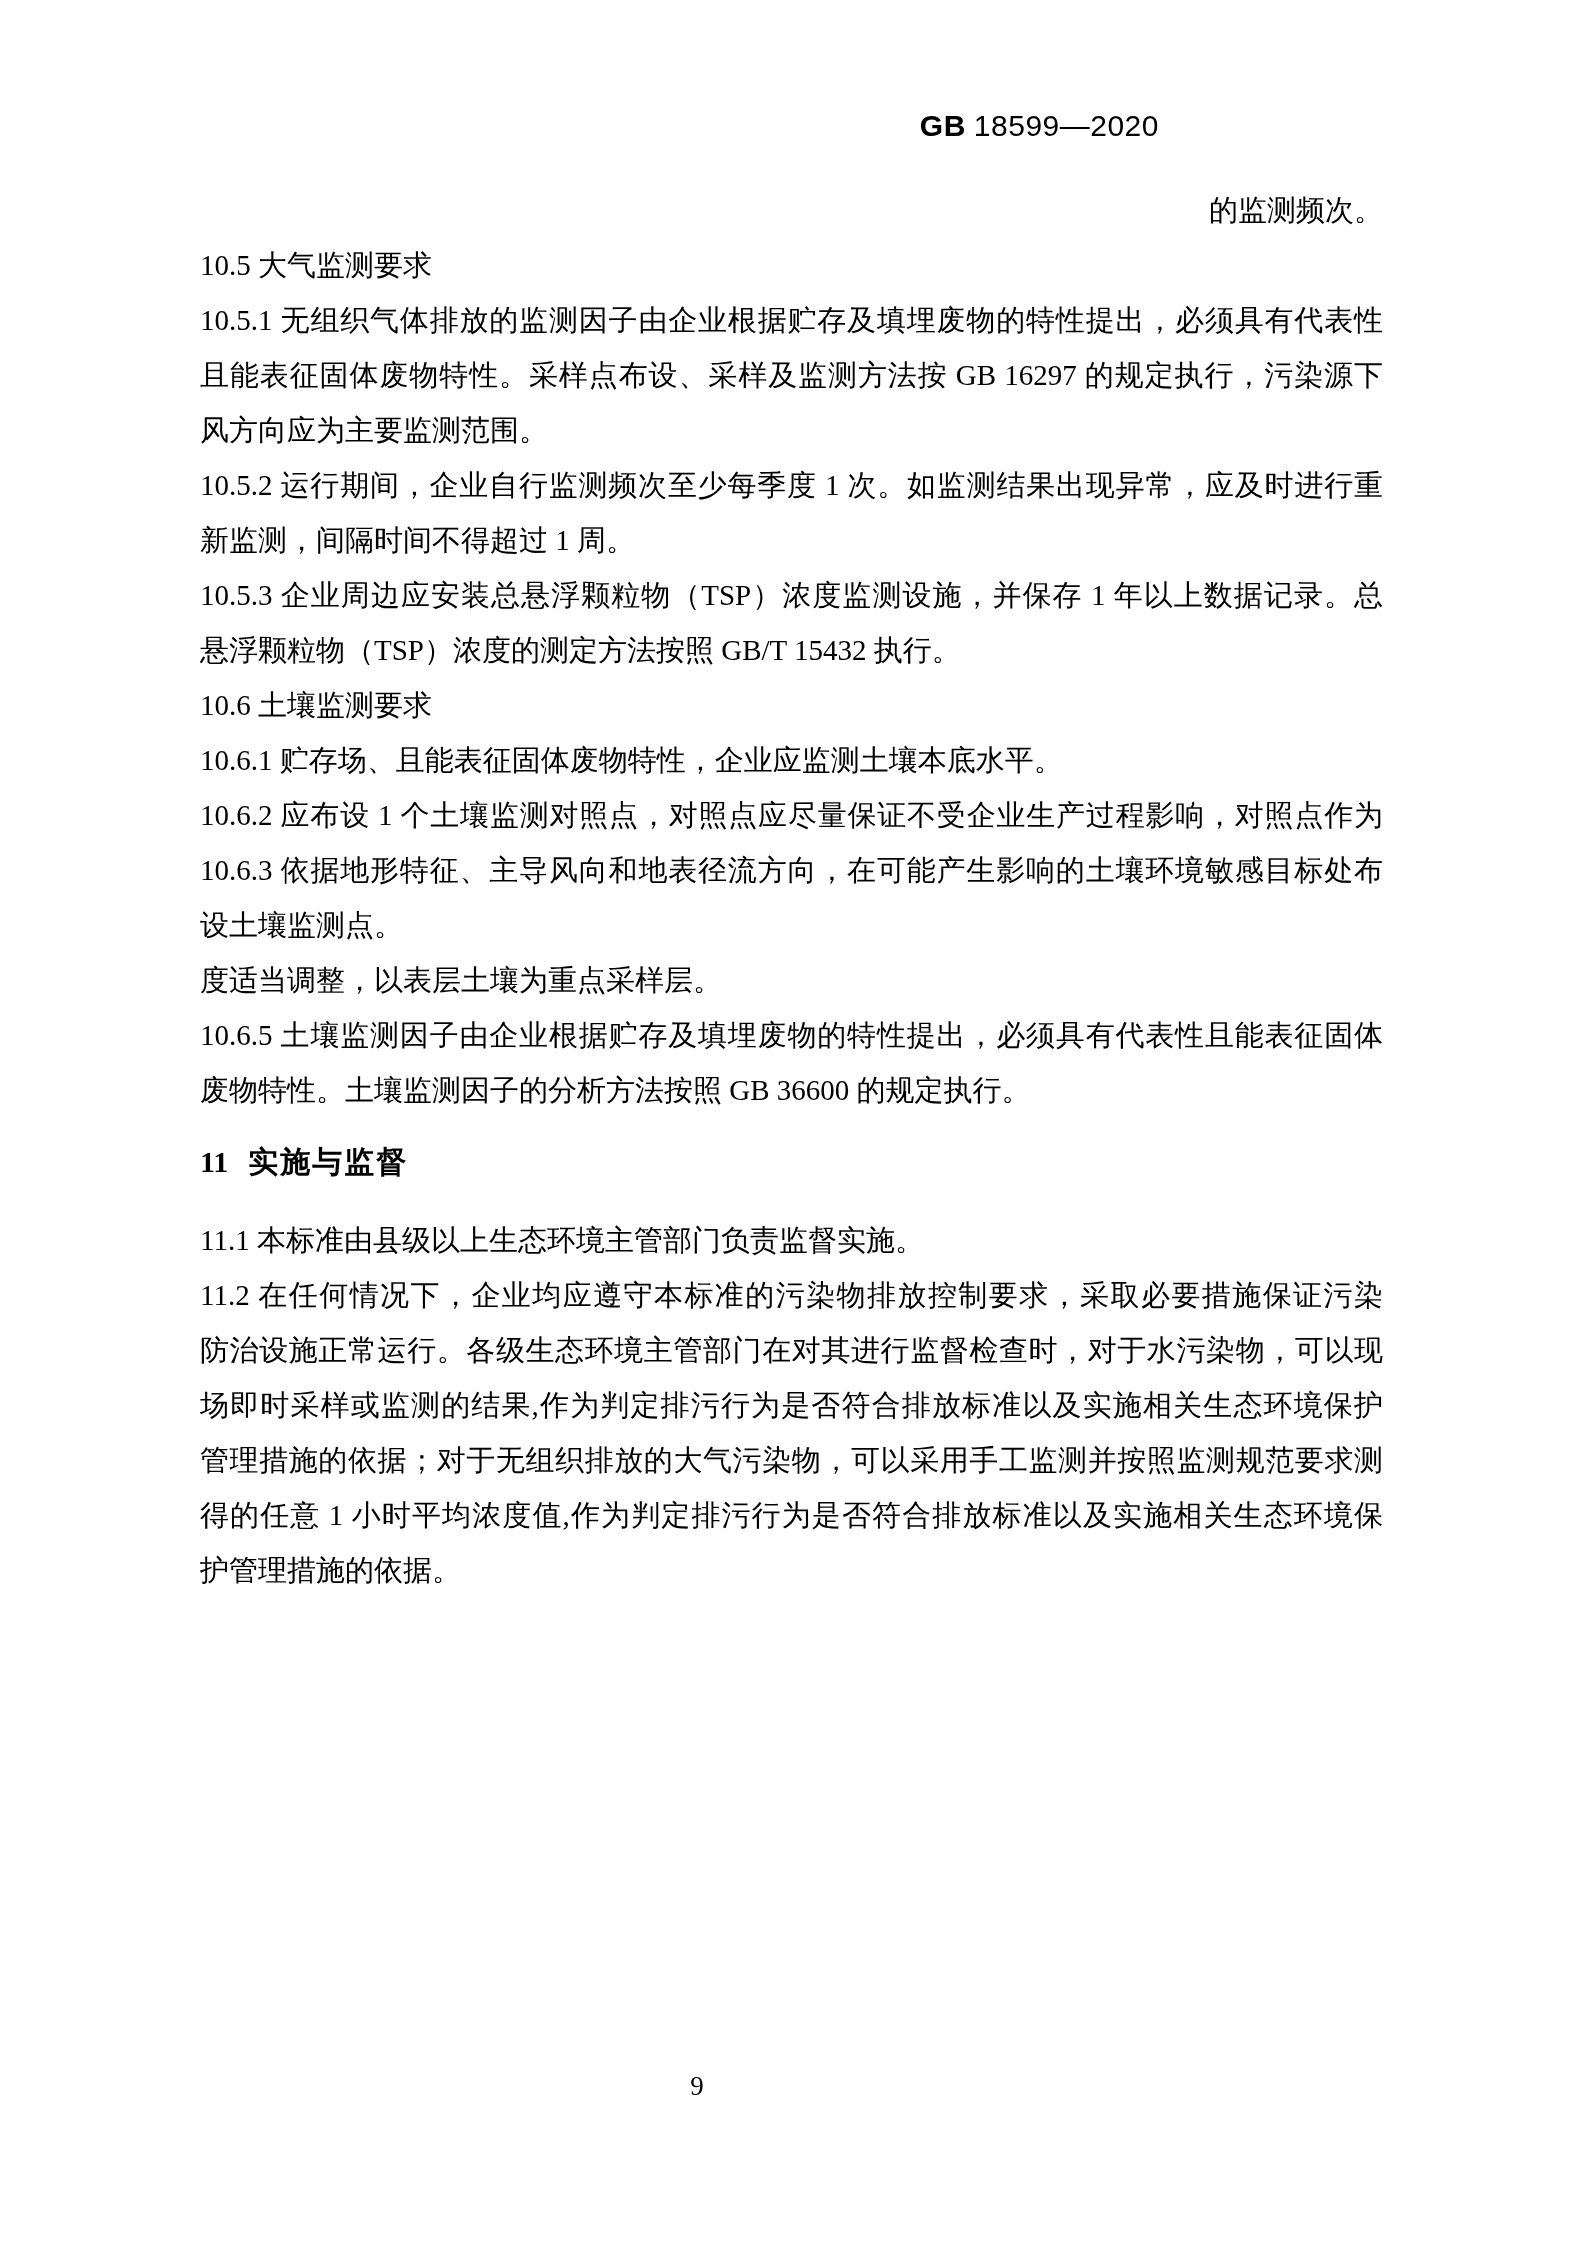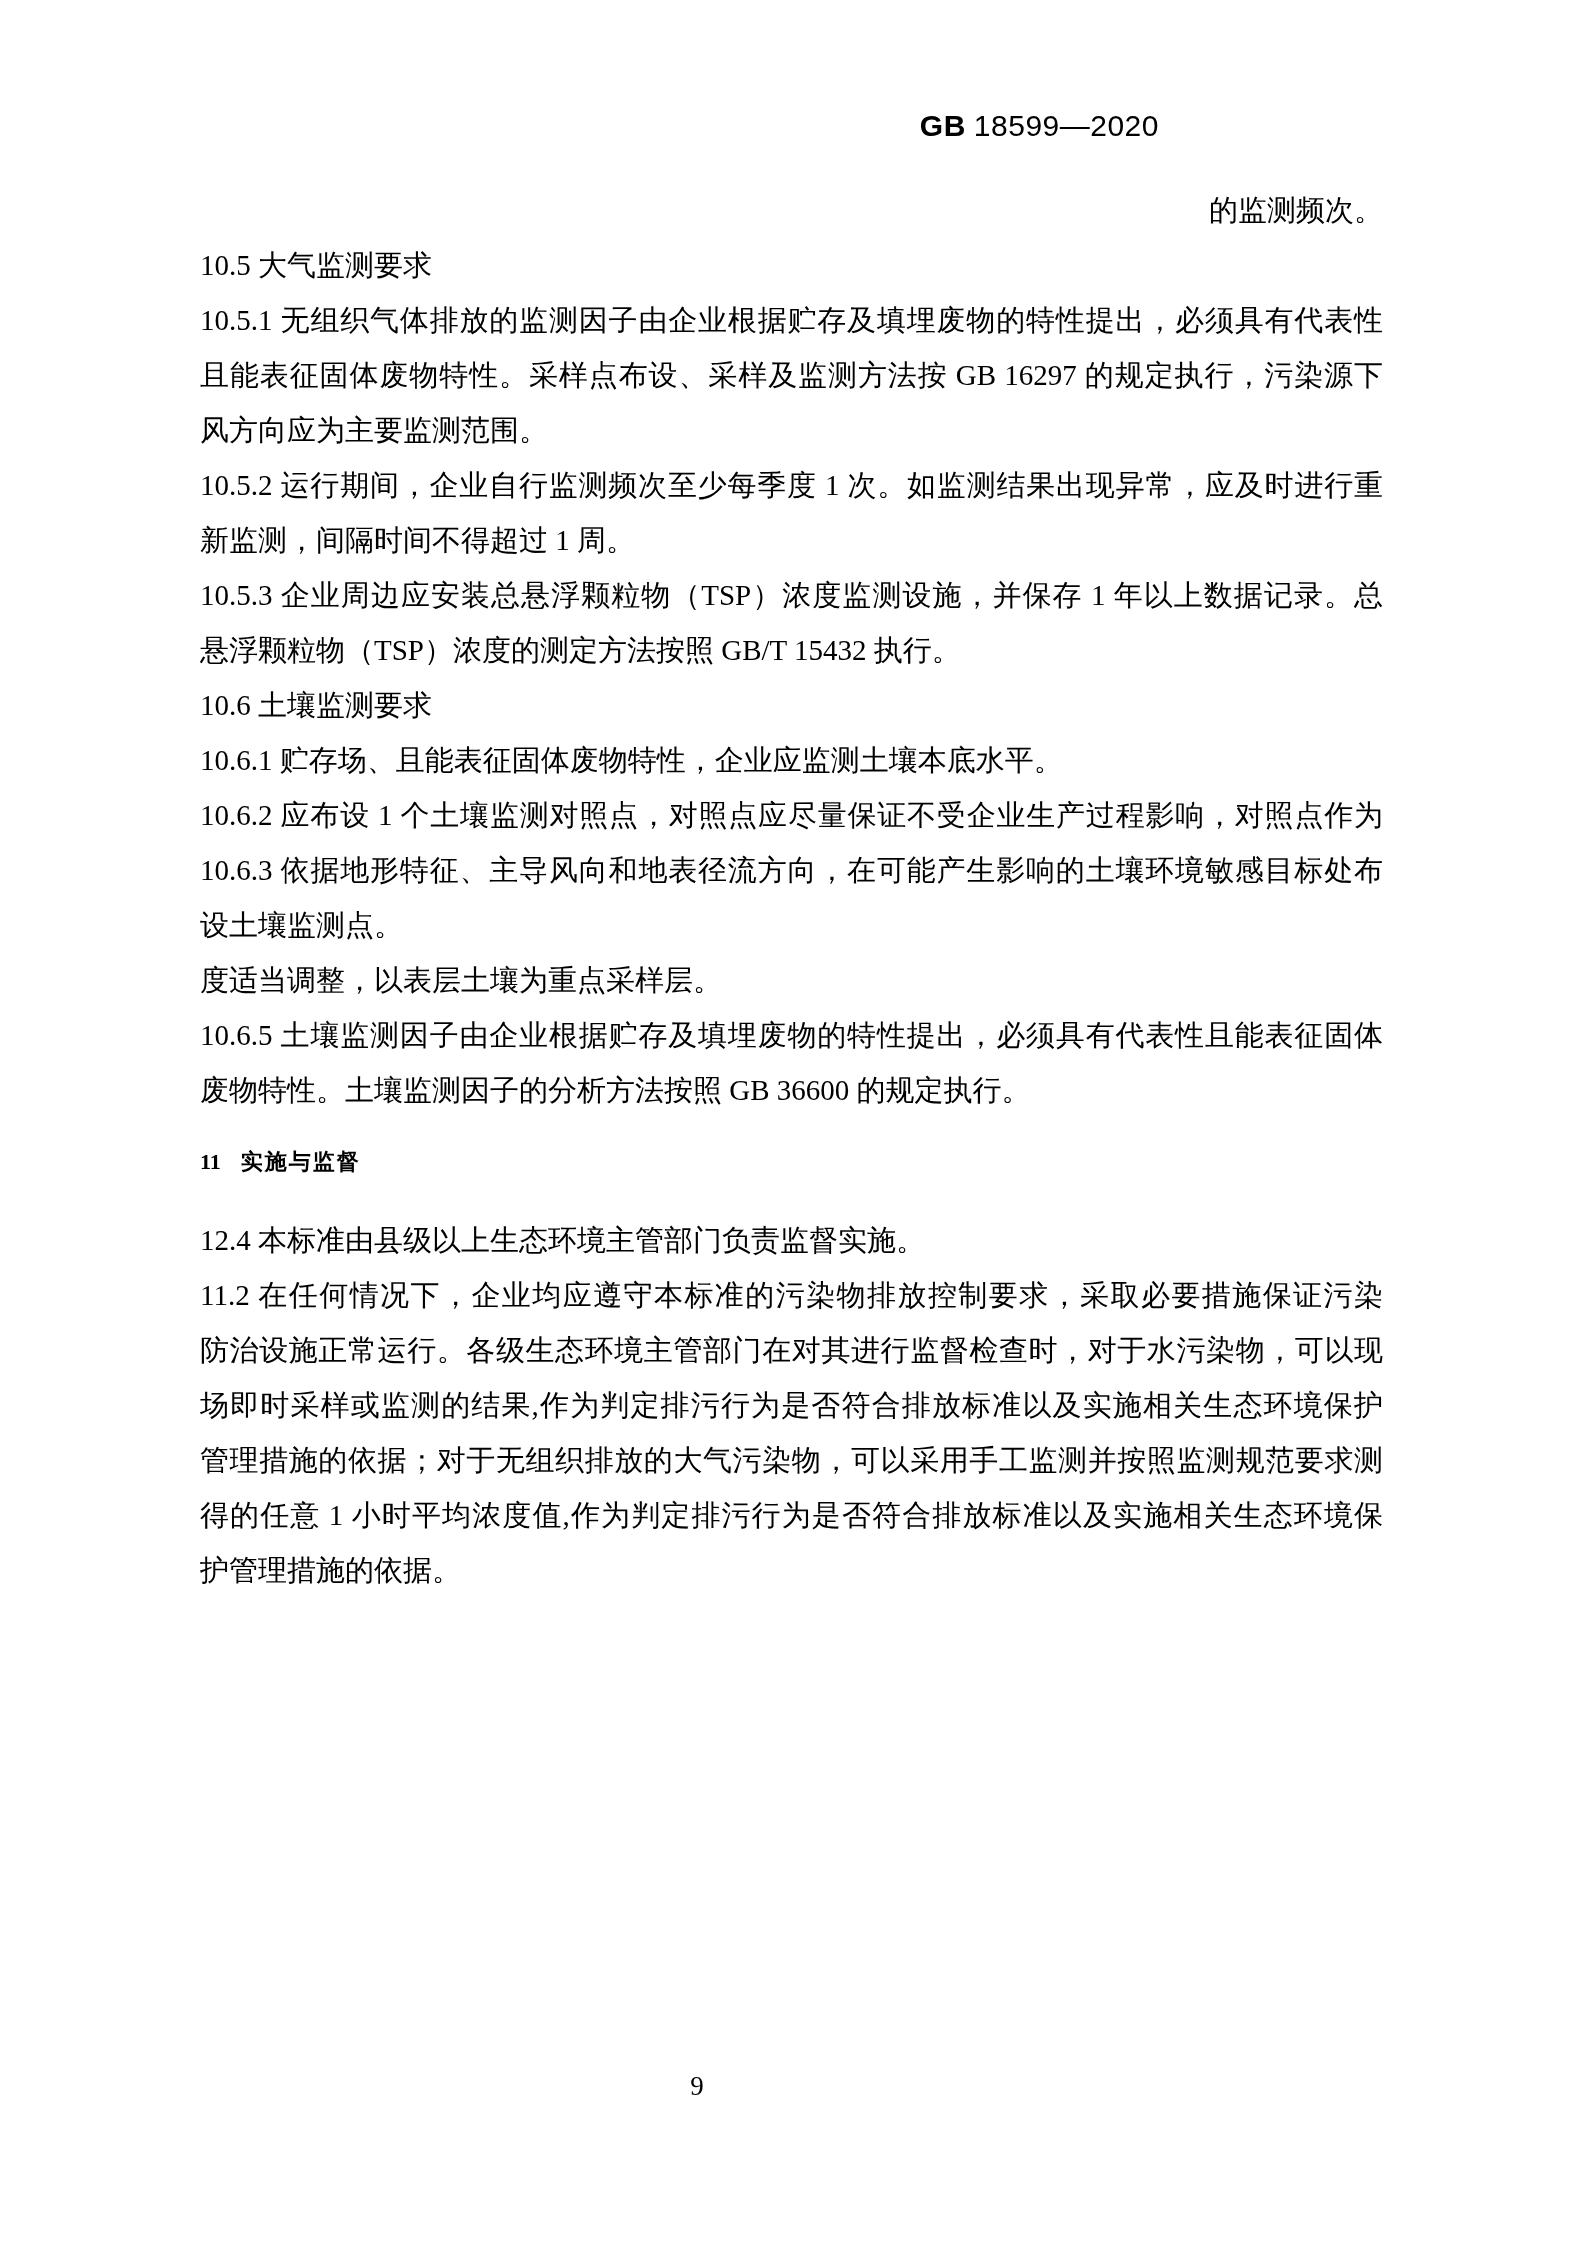--- a/index.html
+++ b/index.html
@@ -32,21 +32,21 @@
   .full{
     white-space:normal;
     text-align:justify;
     text-align-last:justify;
   }
   .indent{padding-left:35px;text-align:right;}
   .chapter{
     height:55px;line-height:55px;
     margin-top:16px;margin-bottom:24px;
     font-weight:bold;
-    font-size:22px;
+    font-size:30px;
   }
   .chapter .ch-num{
     font-family:"Liberation Serif","DejaVu Serif",serif;
     margin-right:20px;
   }
   .chapter .ch-title{
     font-family:"Liberation Sans","DejaVu Sans",sans-serif;
     letter-spacing:2px;
   }
   .pagenum{
@@ -81,21 +81,21 @@
     <div class="ln full">10.6.3 依据地形特征、主导风向和地表径流方向，在可能产生影响的土壤环境敏感目标处布</div>
     <div class="ln">设土壤监测点。</div>
     <div class="ln">度适当调整，以表层土壤为重点采样层。</div>
     <div class="ln full">10.6.5 土壤监测因子由企业根据贮存及填埋废物的特性提出，必须具有代表性且能表征固体</div>
     <div class="ln">废物特性。土壤监测因子的分析方法按照 GB 36600 的规定执行。</div>
 
     <div class="chapter">
       <span class="ch-num">11</span><span class="ch-title">实施与监督</span>
     </div>
 
-    <div class="ln">12.4 本标准由县级以上生态环境主管部门负责监督实施。</div>
+    <div class="ln">11.1 本标准由县级以上生态环境主管部门负责监督实施。</div>
     <div class="ln full">11.2 在任何情况下，企业均应遵守本标准的污染物排放控制要求，采取必要措施保证污染</div>
     <div class="ln full">防治设施正常运行。各级生态环境主管部门在对其进行监督检查时，对于水污染物，可以现</div>
     <div class="ln full">场即时采样或监测的结果,作为判定排污行为是否符合排放标准以及实施相关生态环境保护</div>
     <div class="ln full">管理措施的依据；对于无组织排放的大气污染物，可以采用手工监测并按照监测规范要求测</div>
     <div class="ln full">得的任意 1 小时平均浓度值,作为判定排污行为是否符合排放标准以及实施相关生态环境保</div>
     <div class="ln">护管理措施的依据。</div>
   </div>
 
   <div class="pagenum">9</div>
 

